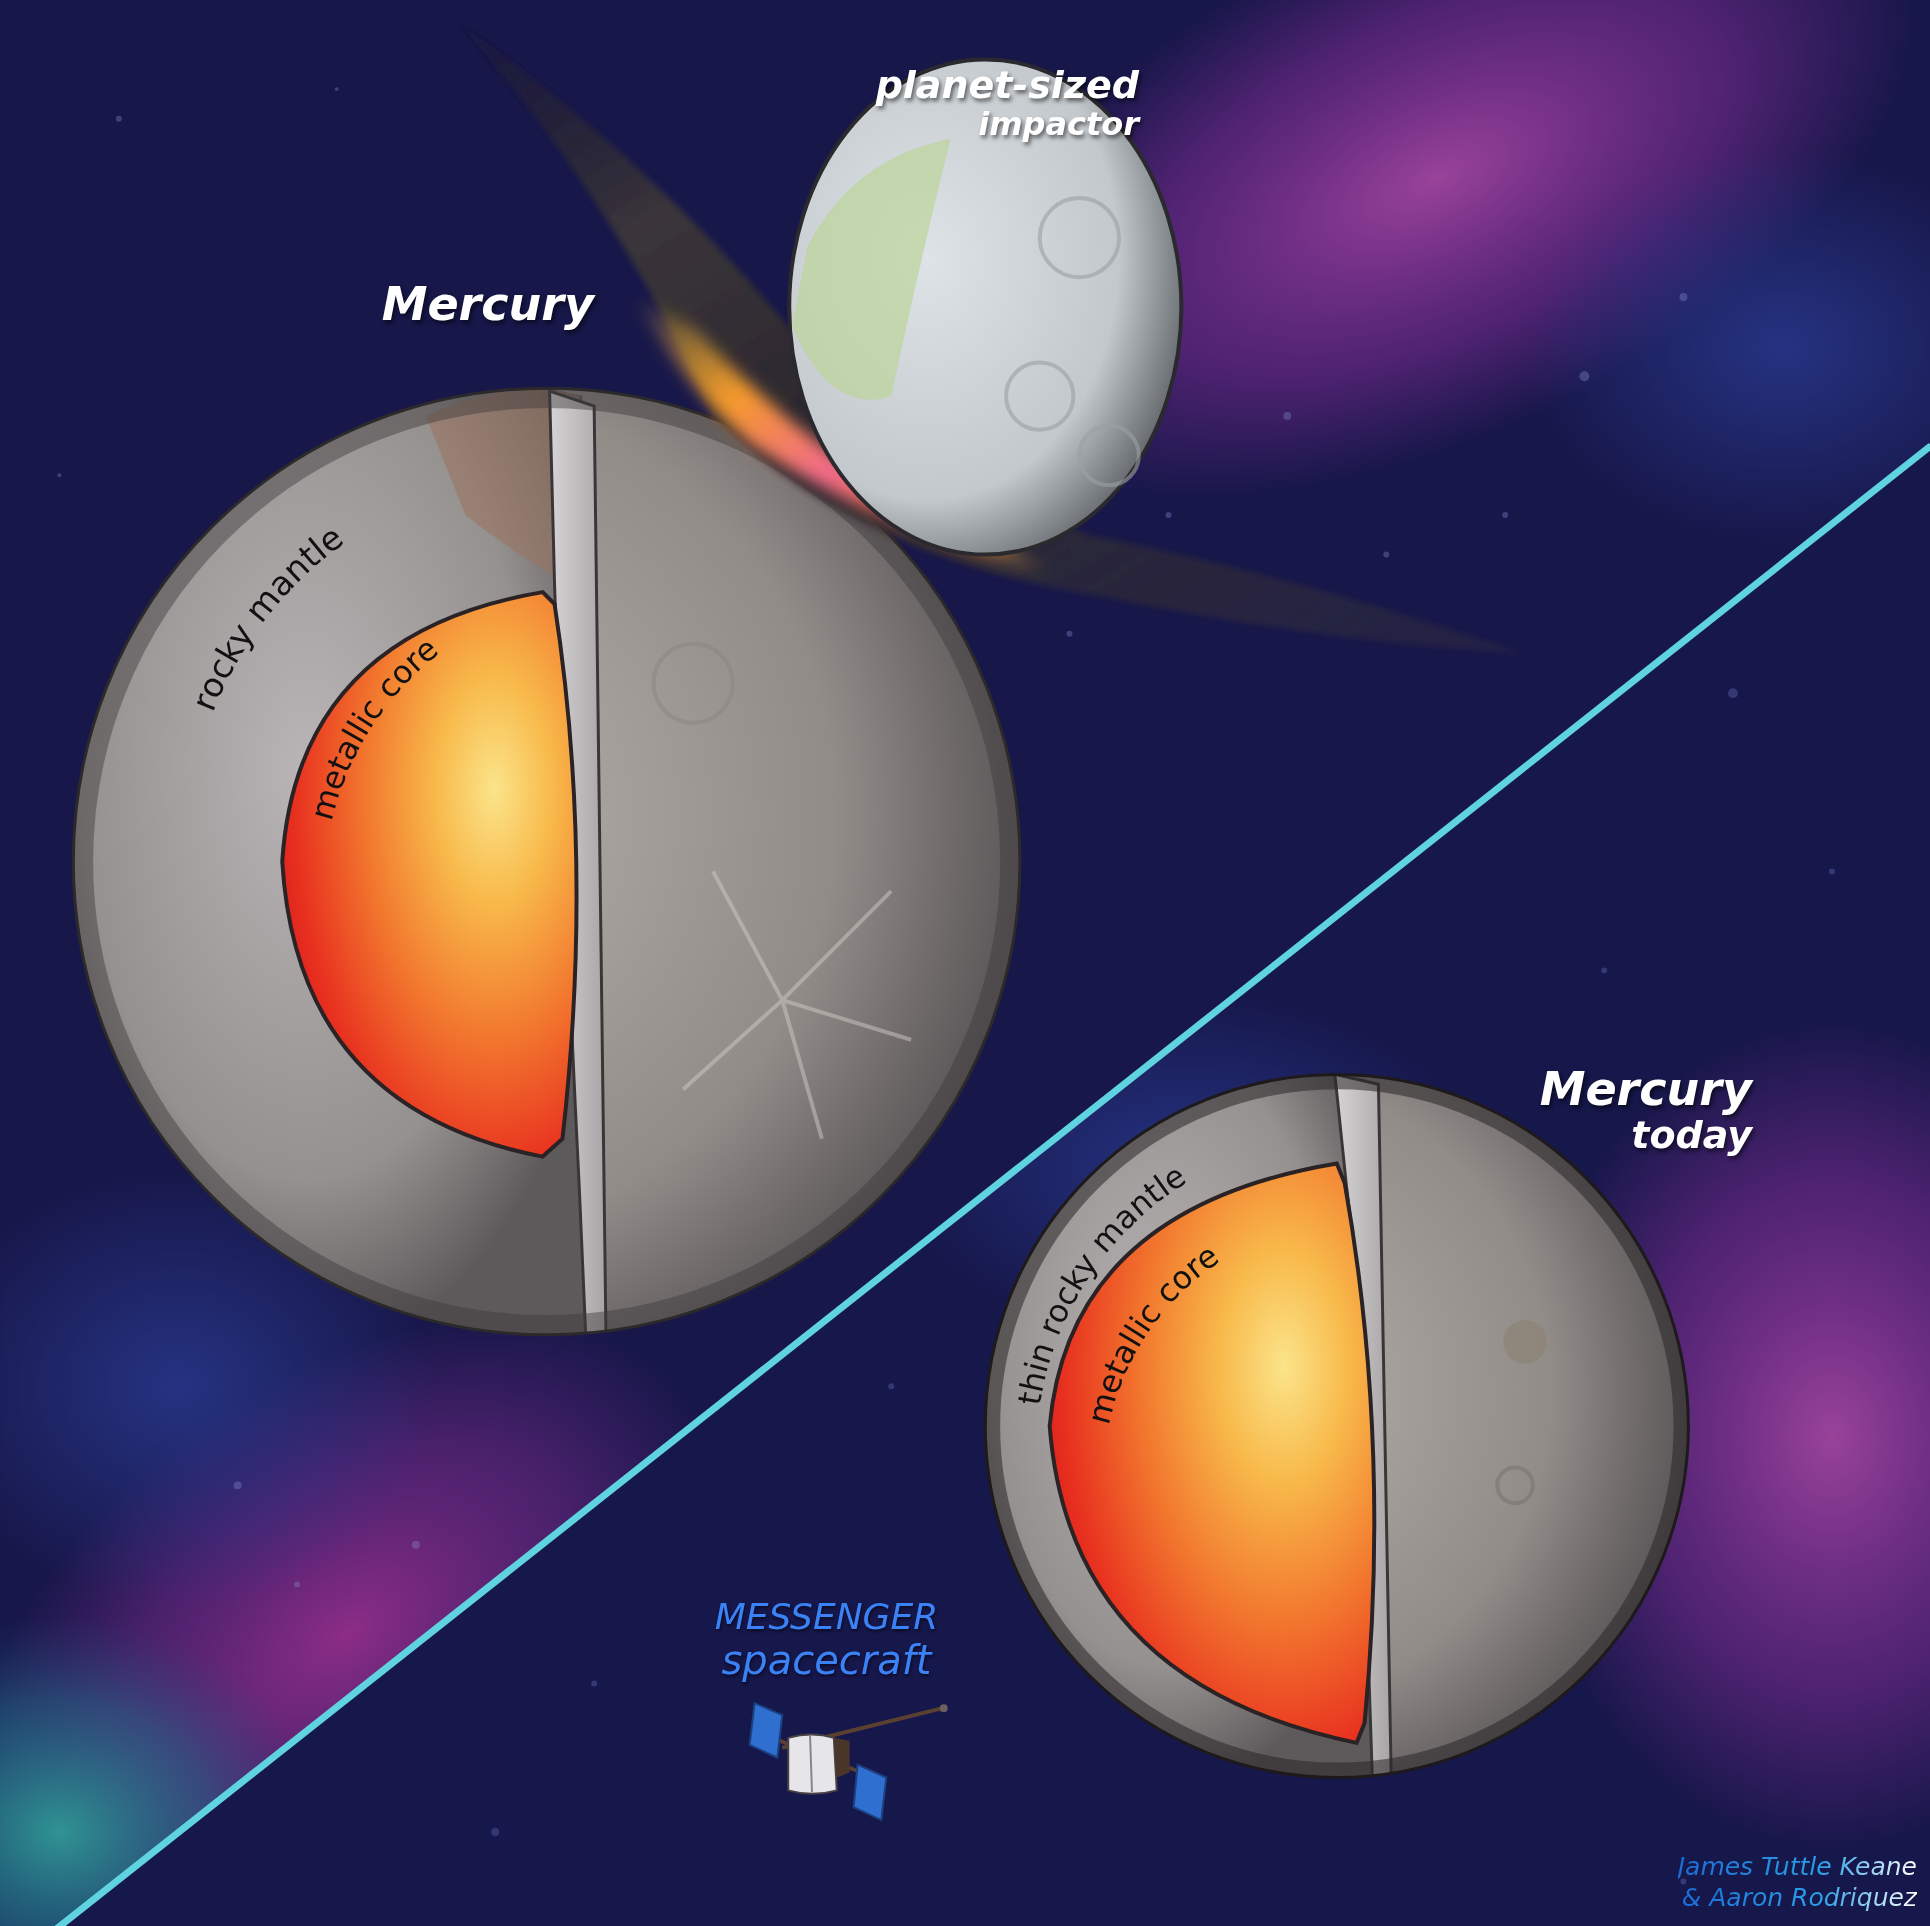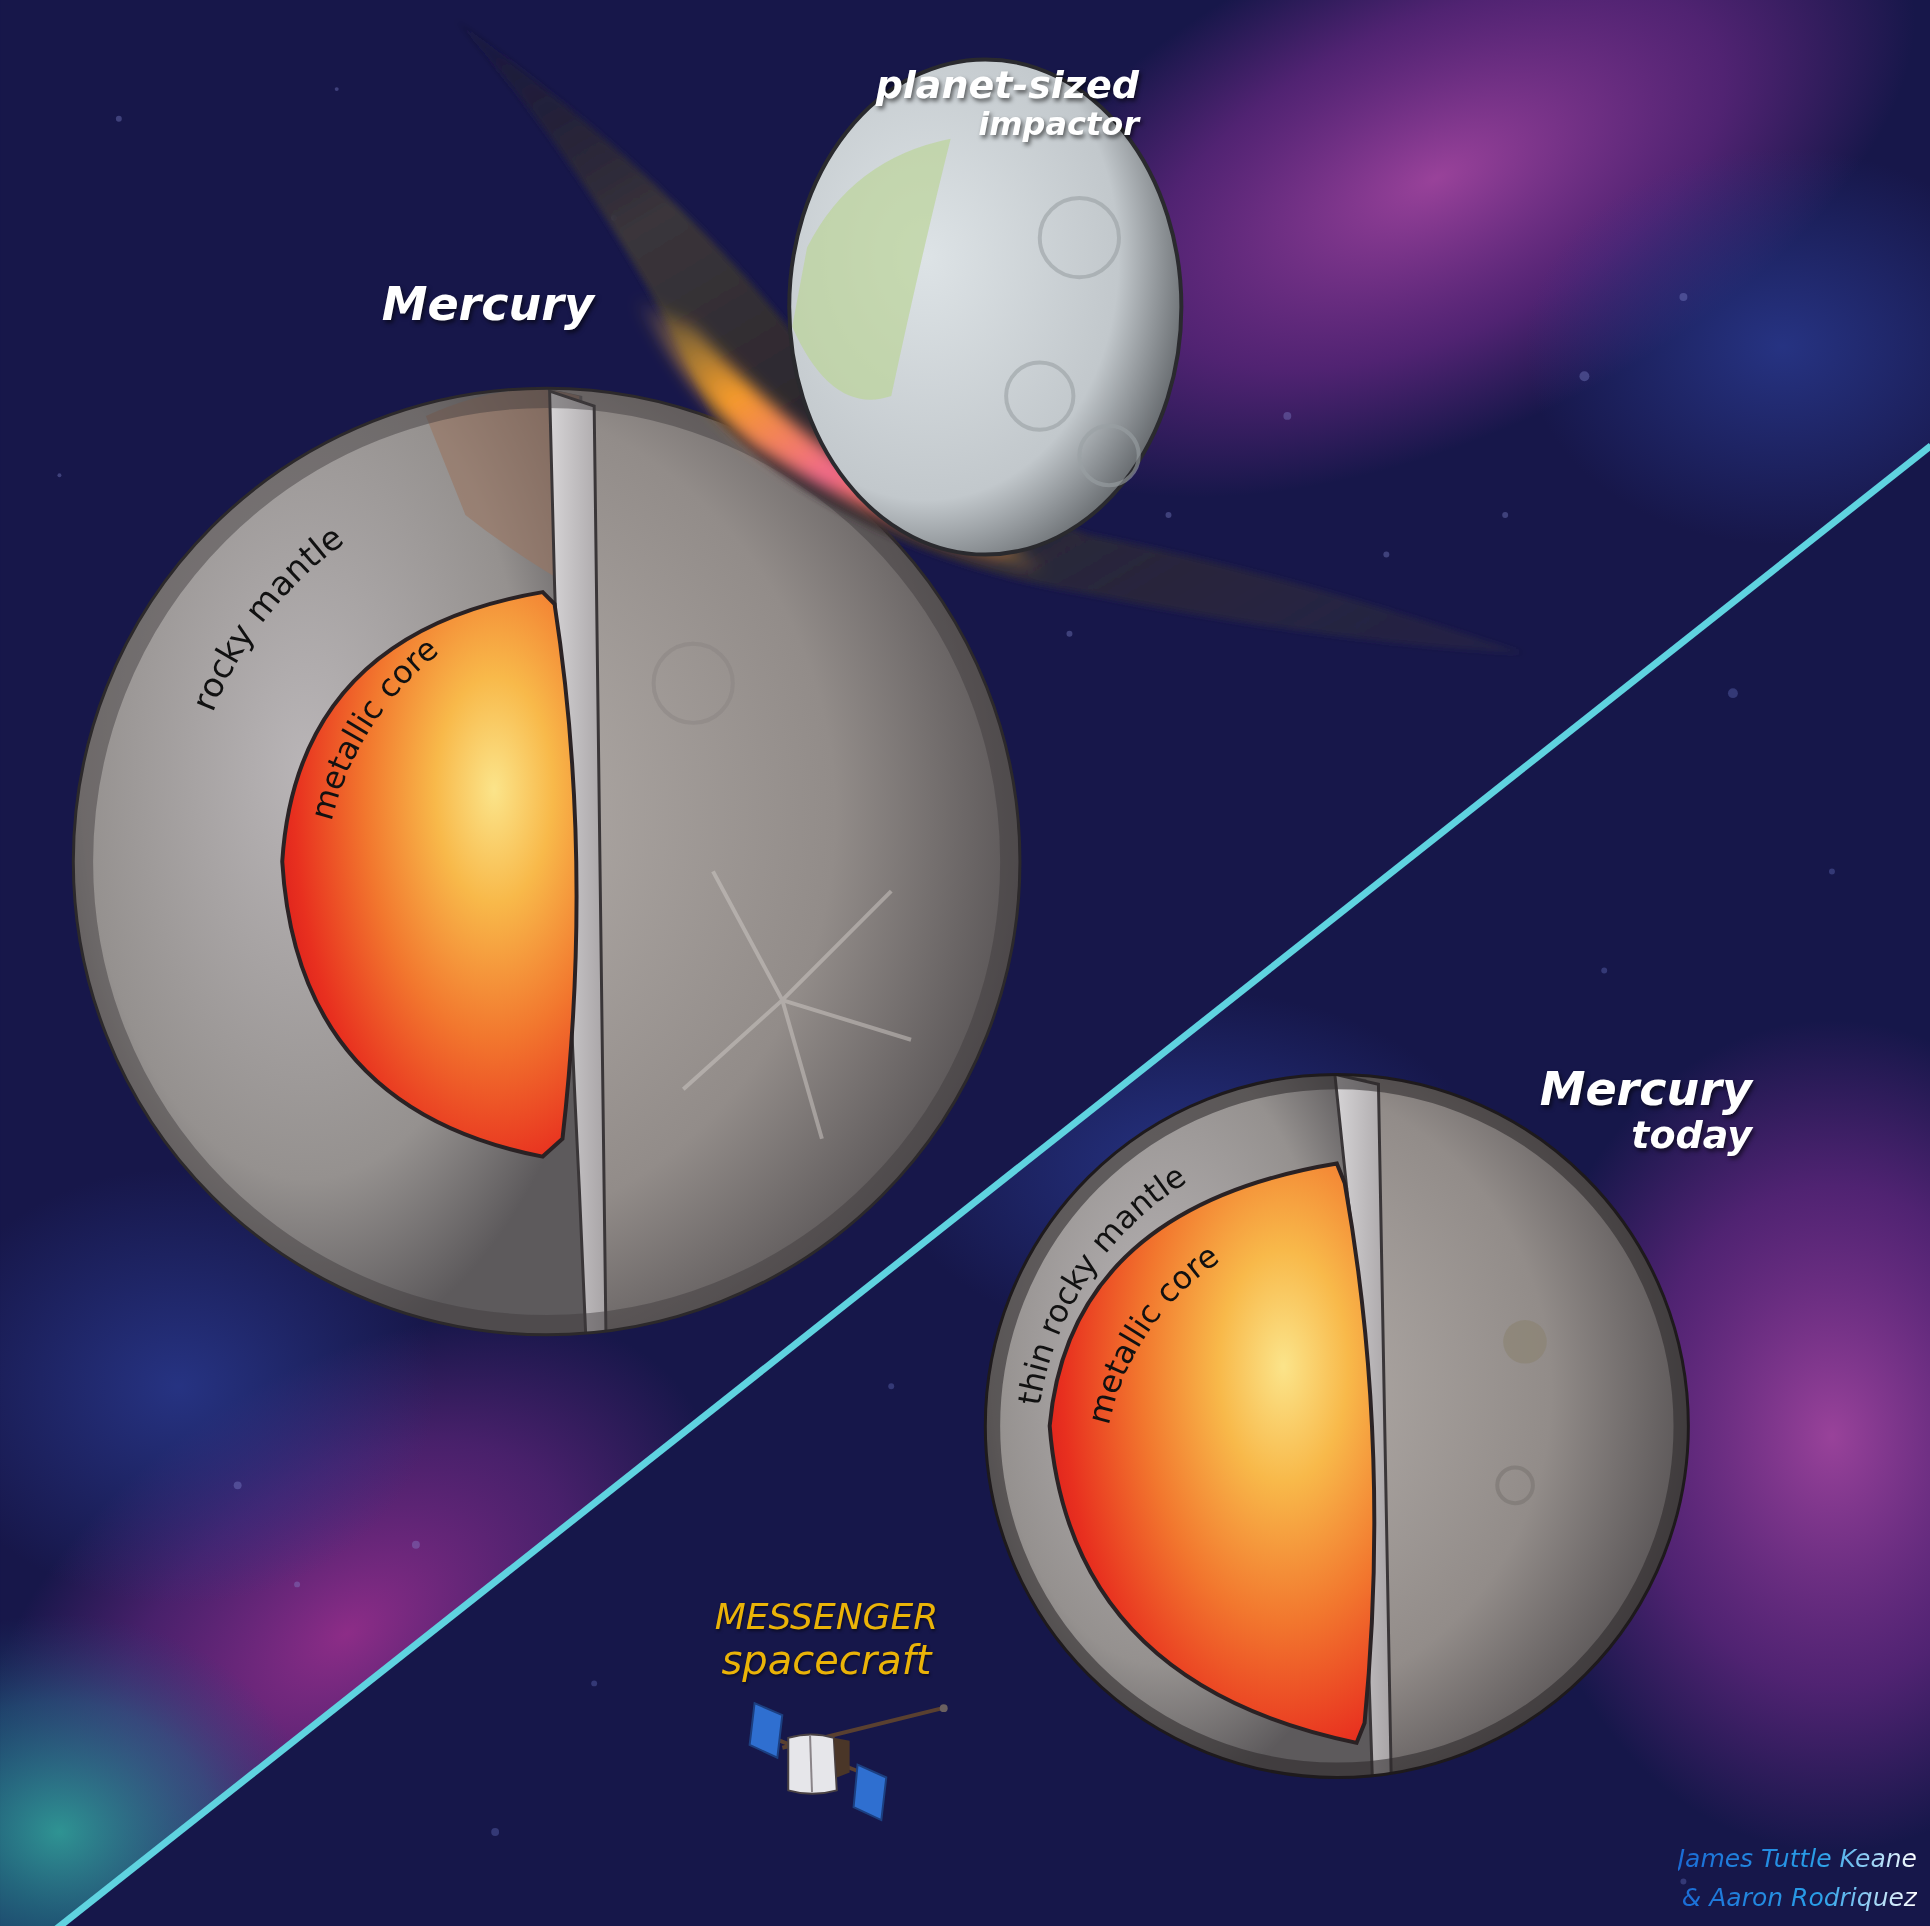--- a/index.html
+++ b/index.html
@@ -13,21 +13,21 @@
     font-weight: bold;
     font-style: italic;
     text-align: right;
     text-shadow: 2px 3px 4px rgba(0,0,0,0.55);
     line-height: 1.1;
     white-space: nowrap;
   }
   .label .l1, .label .l2 { display: block; }
   .label-regular {
     position: absolute;
-    color: #eab308;
+    color: #3b82f6;
     font-family: "DejaVu Sans", sans-serif;
     font-style: italic;
     font-weight: normal;
     text-align: center;
     text-shadow: 1px 2px 3px rgba(0,0,0,0.5);
     line-height: 1.15;
     white-space: nowrap;
   }
   .label-regular .l1, .label-regular .l2 { display: block; }
   .credit {
@@ -36,21 +36,21 @@
     font-family: "DejaVu Sans", sans-serif;
     font-style: italic;
     font-size: 25px;
     text-align: right;
     line-height: 1.25;
     background: linear-gradient(90deg, #1a6bd6 0%, #2aa0e8 60%, #ffffff 100%);
     -webkit-background-clip: text;
     background-clip: text;
     color: transparent;
   }
-  .credit span { display: block; margin-top: 8px; }
+  .credit span { display: block; }
 </style>
 </head>
 <body>
 
 <div class="stage">
 
   <svg class="art" viewBox="0 0 1950 1946" xmlns="http://www.w3.org/2000/svg">
     <defs>
       <radialGradient id="nebPurpleTR" cx="0.5" cy="0.5" r="0.5">
         <stop offset="0" stop-color="#b04aa8" stop-opacity="0.85"></stop>

